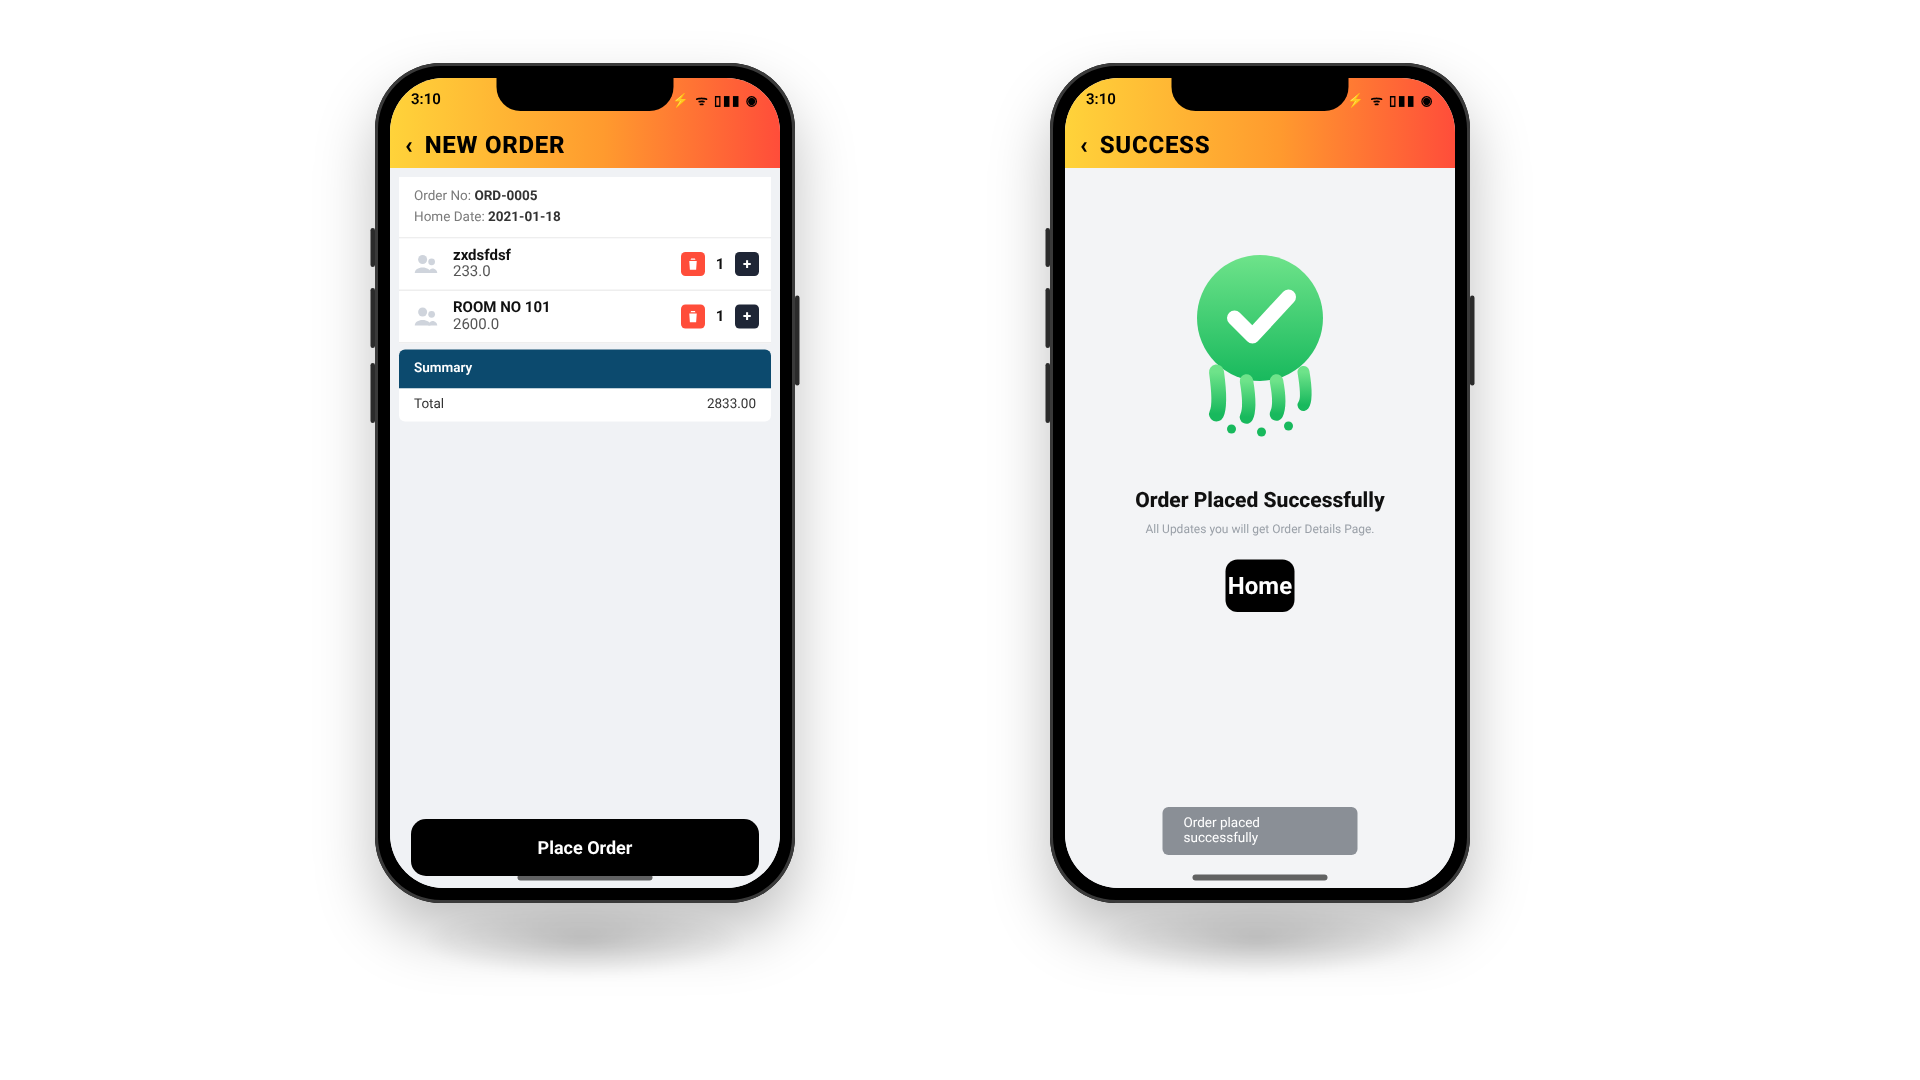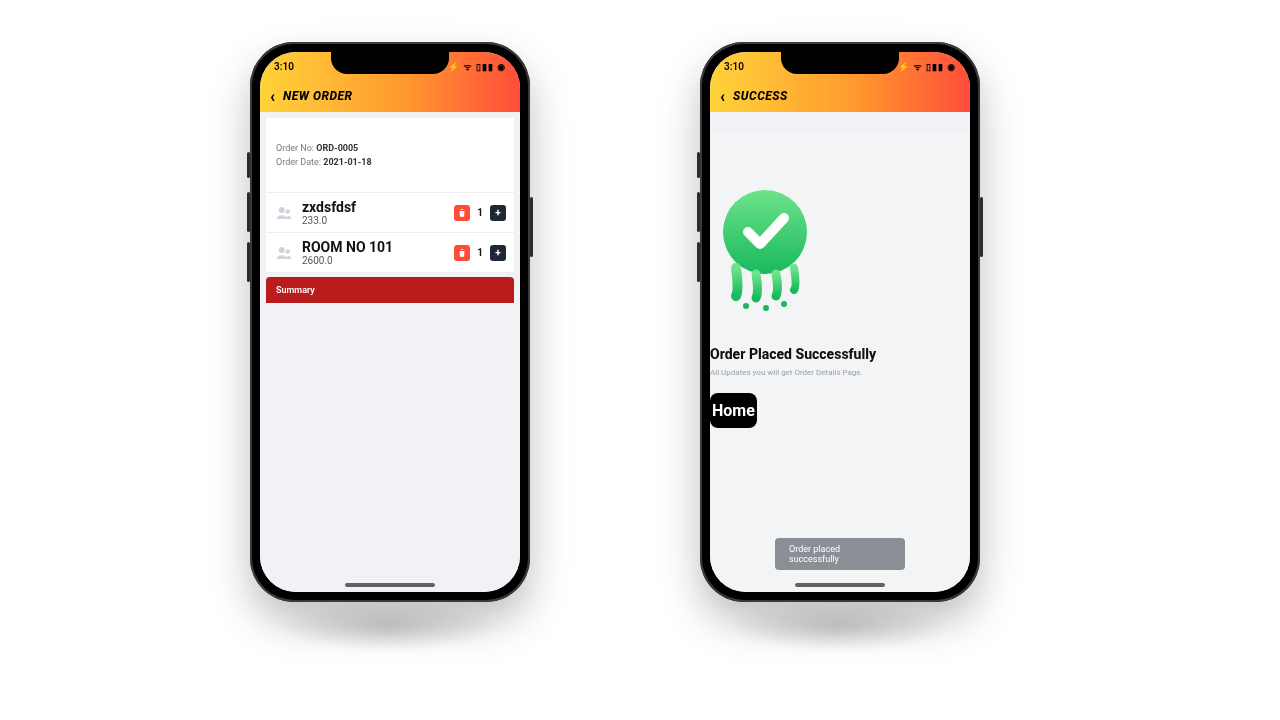--- a/index.html
+++ b/index.html
@@ -81,25 +81,24 @@
     padding: 0 10px;
     gap: 8px;
   }
   .appbar .back {
     font-size: 16px;
     font-weight: 900;
     color: #000;
     cursor: pointer;
   }
   .appbar .title {
-    font-size: 12px;
+    font-size: 16px;
     font-weight: 800;
     letter-spacing: .5px;
     color: #000;
-    font-style: italic;
   }
 
   .content {
     position: absolute;
     top: 60px;
     left: 0; right: 0; bottom: 0;
     overflow: hidden;
     background: #f0f2f5;
     padding: 6px 6px 0 6px;
   }
@@ -108,21 +107,21 @@
     background: #1f2636;
     color: #fff;
     font-weight: 700;
     font-size: 11px;
     padding: 8px 10px;
     border-top-left-radius: 6px;
     border-top-right-radius: 6px;
   }
   .card-body {
     background: #fff;
-    padding: 23px 10px;
+    padding: 6px 10px;
     font-size: 9px;
     color: #444;
     border-bottom: 1px solid #eee;
   }
   .meta-row { padding: 2px 0; color: #7a7a7a; }
   .meta-row .val { color: #333; font-weight: 700; }
 
   .line-item {
     display: flex;
     align-items: center;
@@ -130,34 +129,34 @@
     padding: 6px 8px;
     border-bottom: 1px solid #eee;
     gap: 8px;
   }
   .line-item .icon {
     width: 20px; height: 20px;
     display: flex; align-items: center; justify-content: center;
     color: #bcc2cc;
   }
   .line-item .info { flex: 1; }
-  .line-item .info .name { font-size: 14px; font-weight: 700; color: #111; }
+  .line-item .info .name { font-size: 10px; font-weight: 700; color: #111; }
   .line-item .info .price { font-size: 10px; color: #555; }
   .qty-group { display: flex; align-items: center; gap: 6px; }
   .qbtn {
     width: 16px; height: 16px; border-radius: 3px;
     display: flex; align-items: center; justify-content: center;
     font-size: 10px; font-weight: 700; color: #fff; cursor: pointer;
   }
   .qbtn.del { background: #ff4d3a; }
   .qbtn.plus { background: #1f2636; }
   .qty { font-size: 10px; font-weight: 700; color: #111; min-width: 8px; text-align: center; }
 
   .summary-head {
-    background: #b91c1c;
+    background: #0c4a6e;
     color: #fff;
     font-size: 9px;
     font-weight: 600;
     padding: 8px 10px;
     margin-top: 4px;
     border-top-left-radius: 4px;
     border-top-right-radius: 4px;
   }
   .summary-row {
     background: #fff;
@@ -183,23 +182,22 @@
     cursor: pointer;
   }
 
   
   .success-content {
     position: absolute;
     top: 60px; left: 0; right: 0; bottom: 0;
     background: #f3f4f6;
     display: flex;
     flex-direction: column;
-    align-items: flex-start;
+    align-items: center;
     padding-top: 50px;
-    margin-top: 20px;
   }
   .success-icon { margin-bottom: 30px; }
   .success-title { font-size: 14px; font-weight: 800; color: #111; margin-bottom: 6px; }
   .success-sub { font-size: 8px; color: #9aa0a8; margin-bottom: 16px; }
   .home-btn {
     background: #000; color: #fff;
     padding: 8px 2px; border-radius: 8px;
     font-size: 16px; font-weight: 700; cursor: pointer;
   }
   .toast {
@@ -252,21 +250,21 @@
         <span class="title">NEW ORDER</span>
       </div>
 
       <div class="content">
         <div class="card-body">
           <div class="meta-row">
             <span>Order No:</span>
             <span class="val">ORD-0005</span>
           </div>
           <div class="meta-row">
-            <span>Order Date:</span>
+            <span>Home Date:</span>
             <span class="val">2021-01-18</span>
           </div>
         </div>
 
         <div class="line-item">
           <div class="icon">
             <svg width="18" height="18" viewBox="0 0 24 24" fill="#cfd4dc">
                 <circle cx="9" cy="8" r="4"></circle>
                 <circle cx="17" cy="10" r="3"></circle>
                 <path d="M2 20c0-3 3-5 7-5s7 2 7 5H2z"></path>
@@ -306,21 +304,26 @@
               <svg width="10" height="10" viewBox="0 0 24 24" fill="#fff">
                   <path d="M6 7h12l-1 14H7L6 7zm3-4h6l1 2H8l1-2z"></path>
                 </svg>
             </div>
             <div class="qty">1</div>
             <div class="qbtn plus">+</div>
           </div>
         </div>
 
         <div class="summary-head">Summary</div>
-
+        <div class="summary-row">
+          <span>Total</span>
+          <span>2833.00</span>
+        </div>
+
+        <div class="place-order">Place Order</div>
       </div>
 
       <div class="nav-indicator"></div>
     </div>
   </div>
 
   <div class="phone right">
     <div class="btn-side btn-l1"></div>
     <div class="btn-side btn-l2"></div>
     <div class="btn-side btn-l3"></div>

